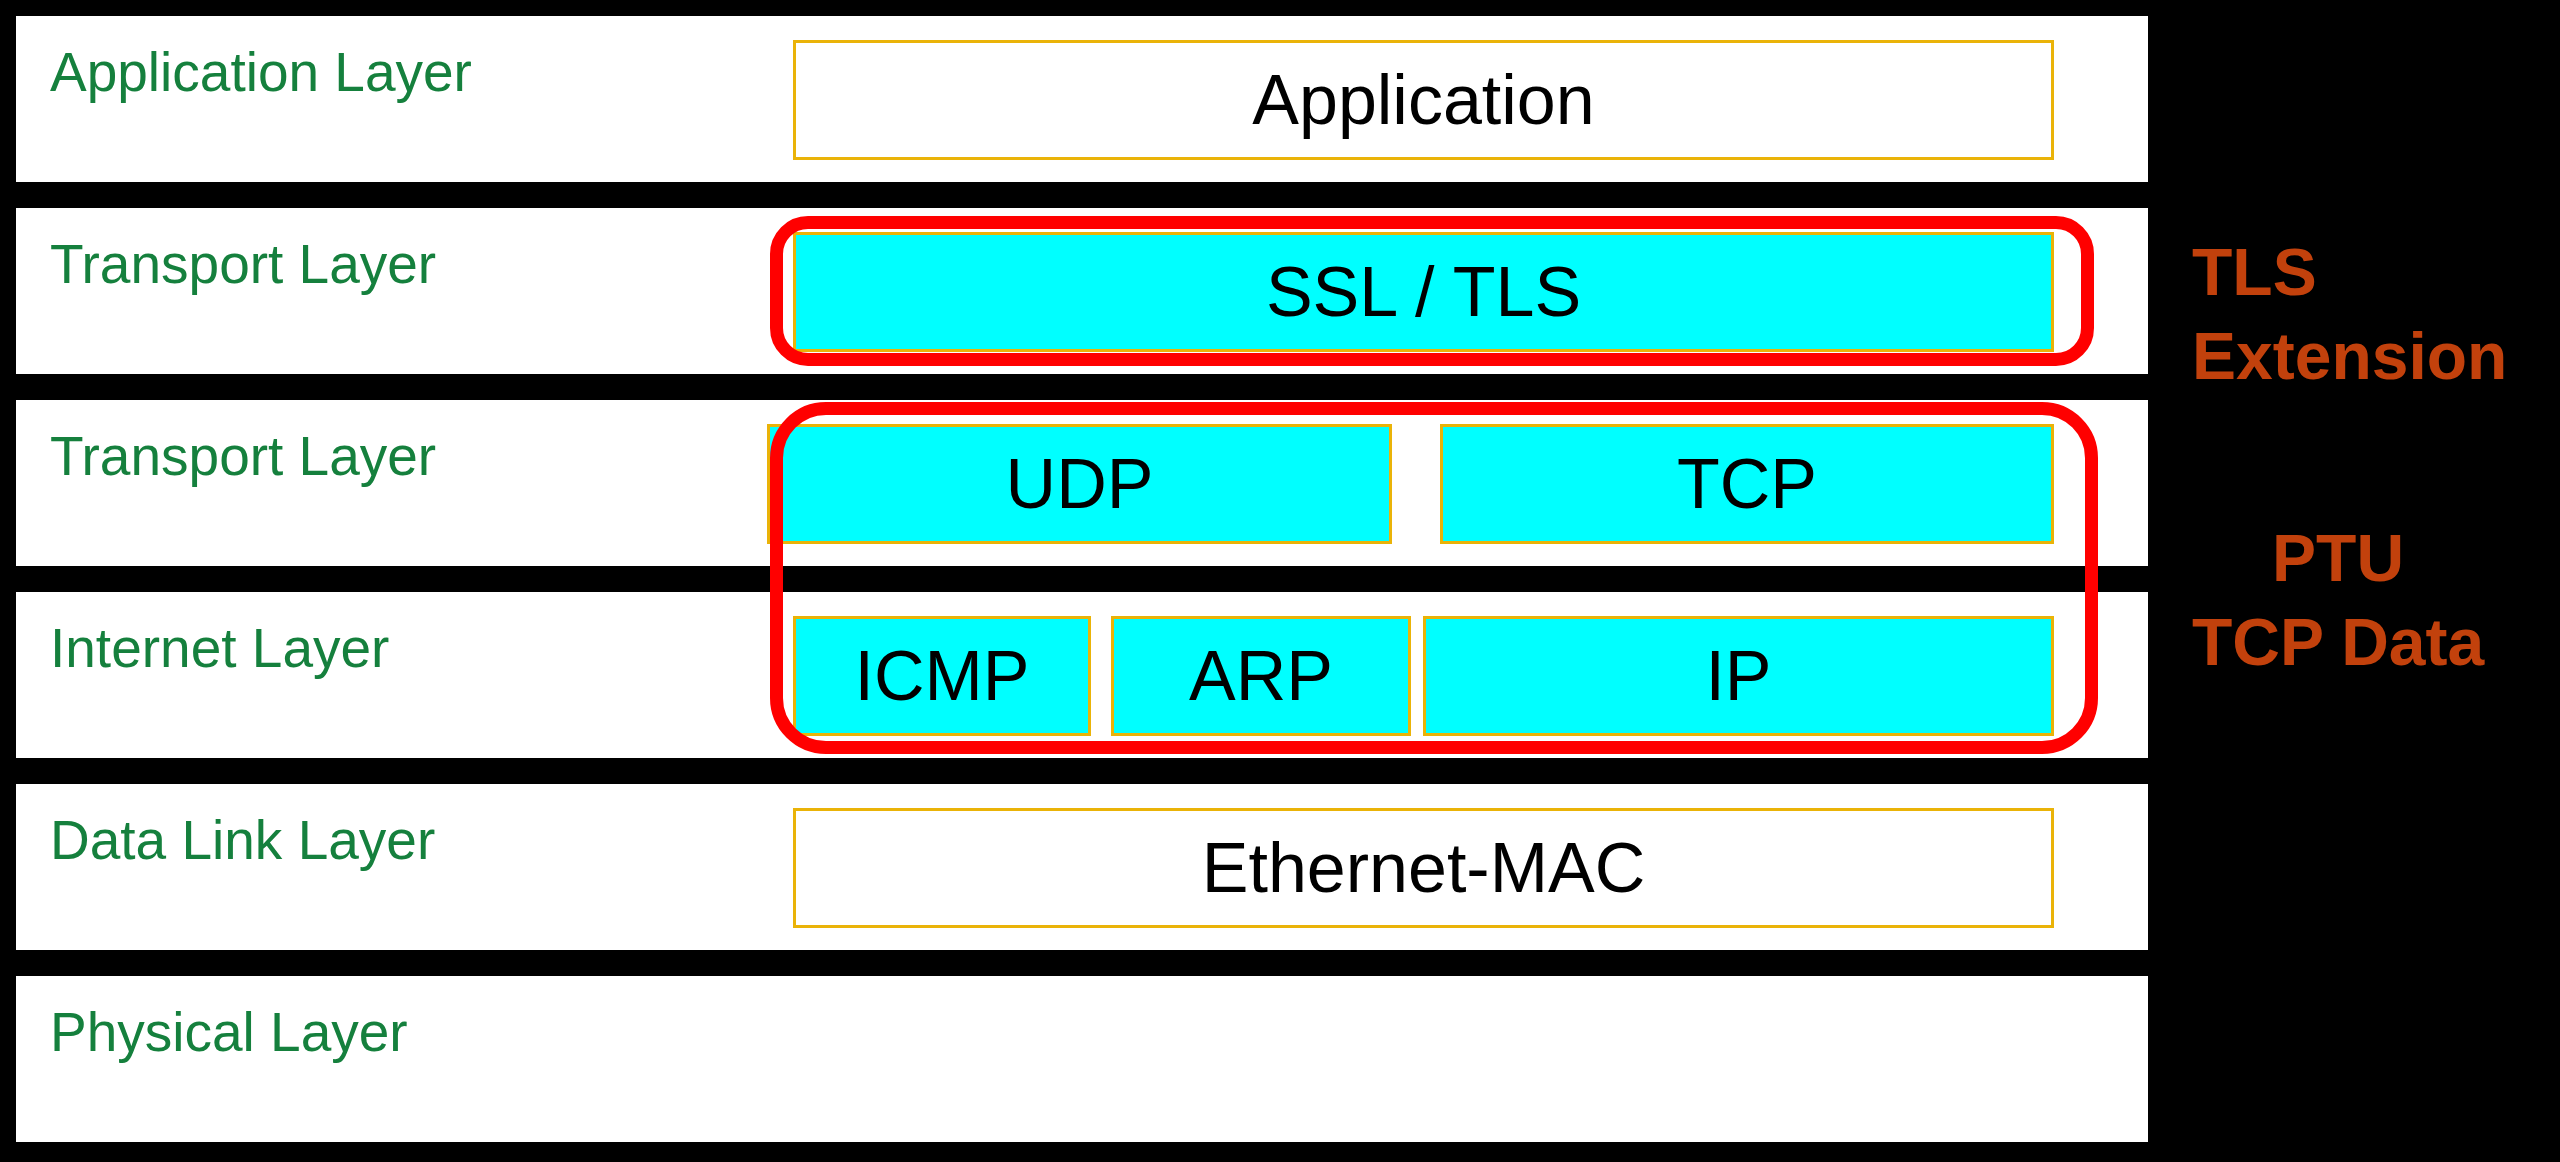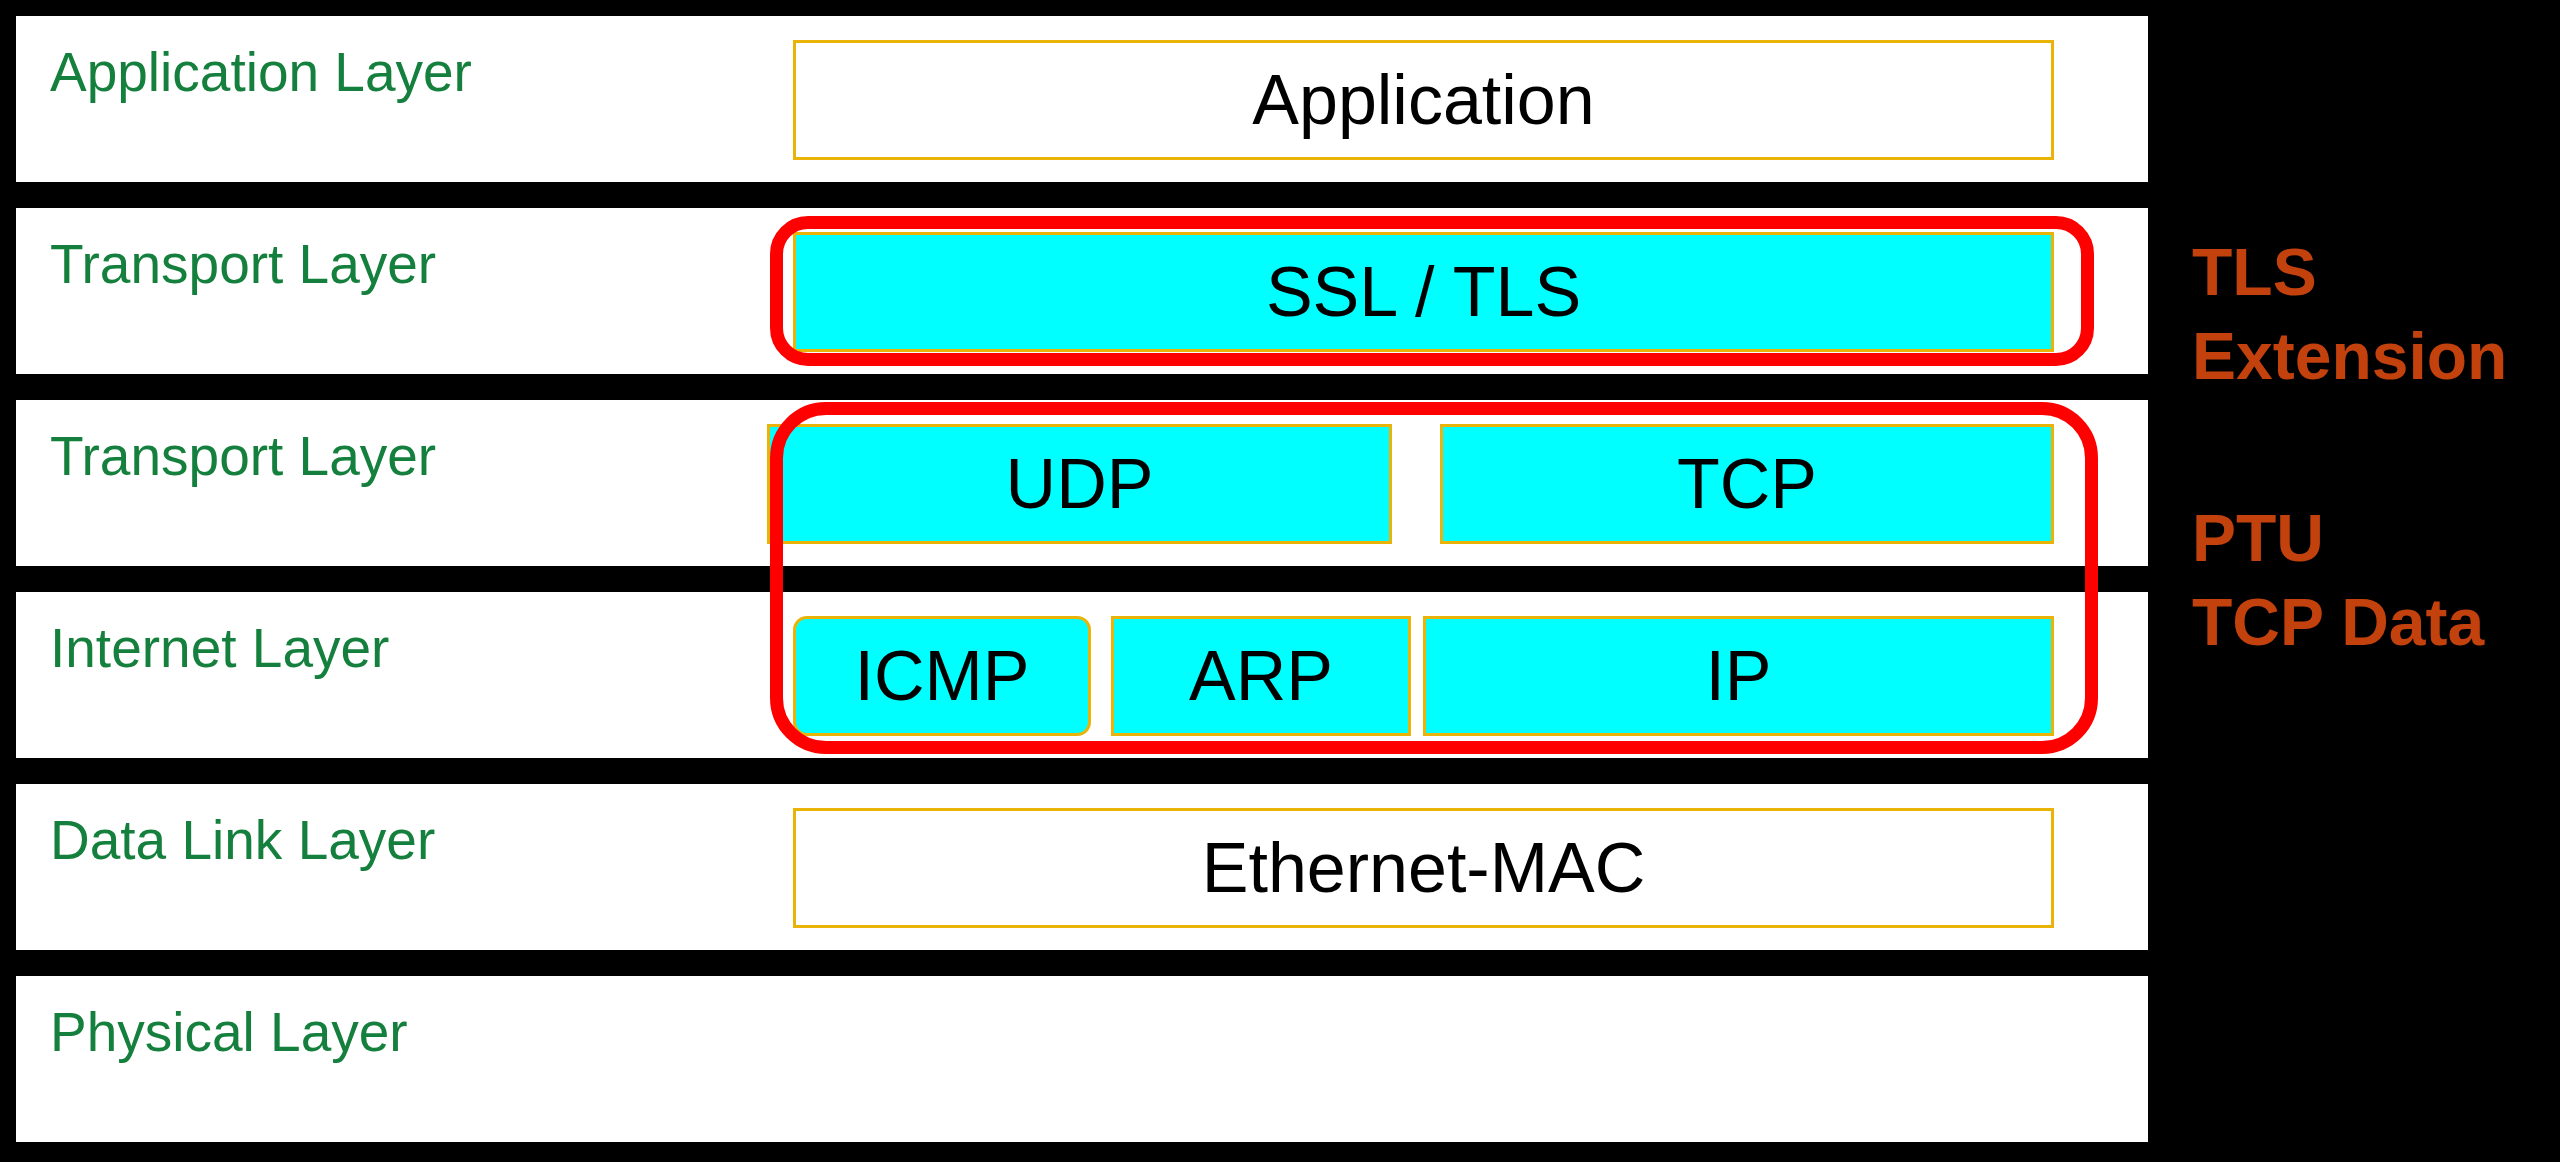--- a/index.html
+++ b/index.html
@@ -35,41 +35,41 @@
     position: absolute; top: 24px; height: 120px;
     border: 3px solid #eab308;
     display: flex; align-items: center; justify-content: center;
     font-size: 70px; color: #000000; white-space: nowrap;
   }
   .box-white { background: #ffffff; }
   .box-cyan  { background: #00ffff; }
   .box-app, .box-ssl, .box-eth { left: 777px; width: 1261px; }
   .box-udp  { left: 751px;  width: 625px; }
   .box-tcp  { left: 1424px; width: 614px; }
-  .box-icmp { left: 777px;  width: 298px; border-radius: 14px; }
+  .box-icmp { left: 777px;  width: 298px; }
   .box-arp  { left: 1095px; width: 300px; }
   .box-ip   { left: 1407px; width: 631px; }
   
   .red-outline {
     position: absolute;
     border: 13px solid #ff0000;
     background: transparent;
     pointer-events: none;
   }
   .outline-tls { left: 770px; top: 216px; width: 1324px; height: 150px; border-radius: 38px; }
   .outline-ptu { left: 770px; top: 402px; width: 1328px; height: 352px; border-radius: 56px; }
   
   .annotation {
     position: absolute; left: 2192px;
     color: #c2410c; font-weight: bold;
     font-size: 66px; line-height: 84px;
     white-space: nowrap;
   }
   .annotation-tls { top: 230px; }
-  .annotation-ptu { top: 496px; }
+  .annotation-ptu { top: 516px; text-align: center; }
 </style>
 </head>
 <body>
 
 <div class="canvas">
 
   <div class="layer-row row-1">
     <span class="row-label">Application Layer</span>
     <div class="box box-white box-app">
       <span>Application</span>

